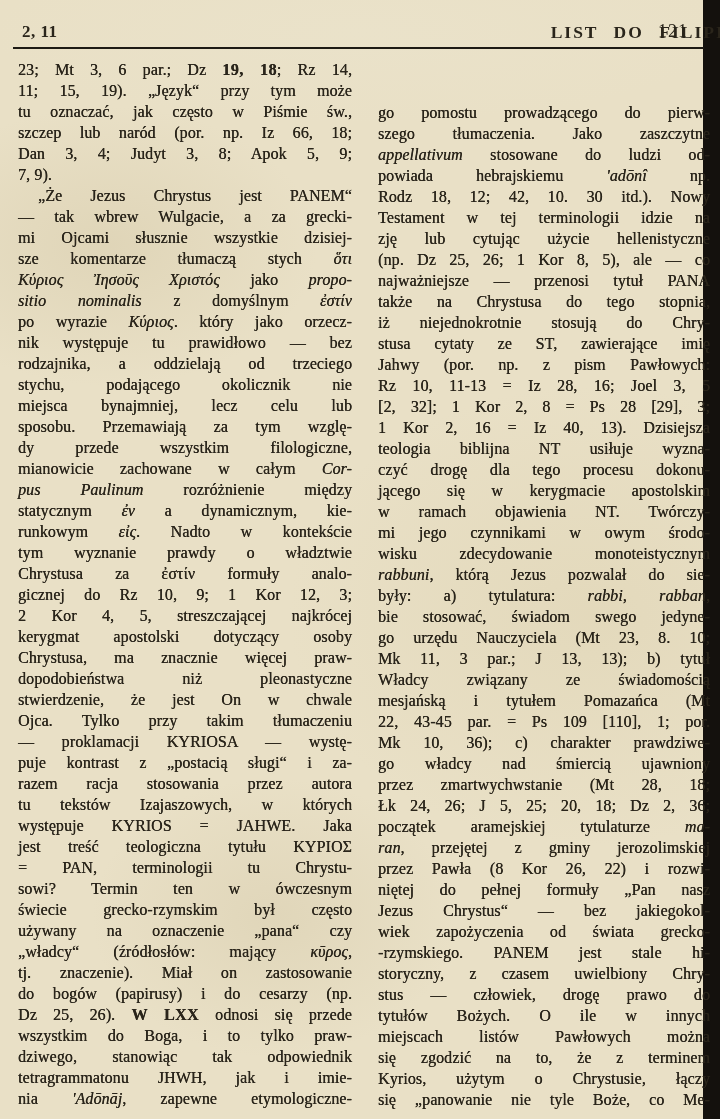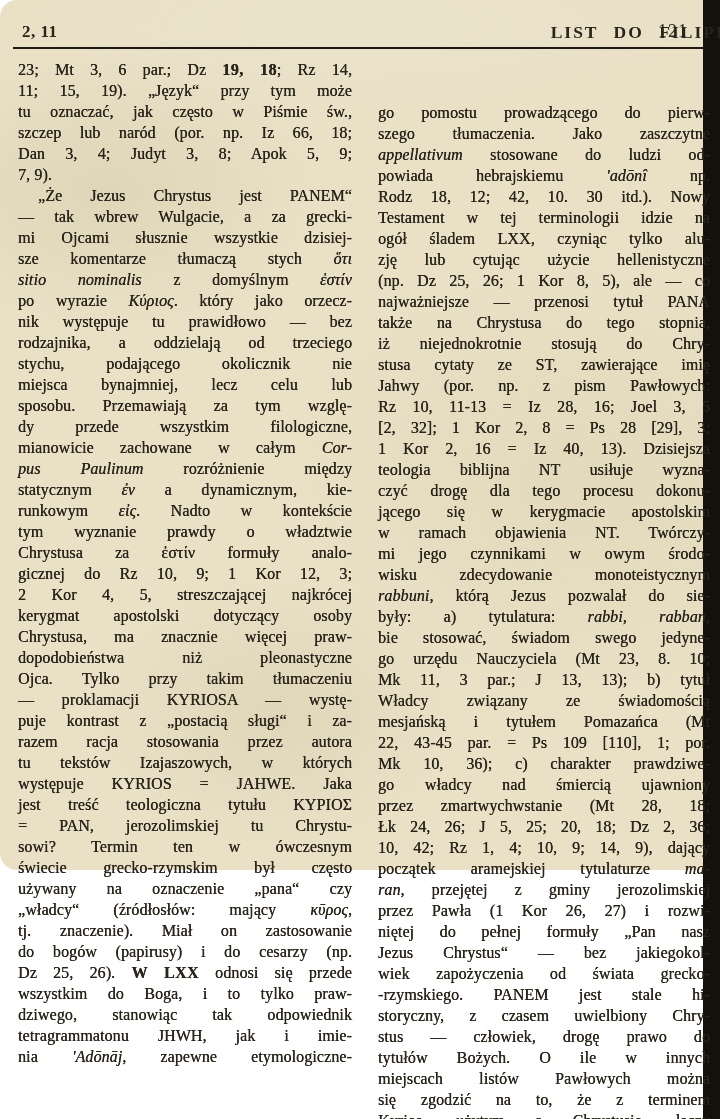--- a/index.html
+++ b/index.html
@@ -2,28 +2,27 @@
 <html><head>
 <meta charset="utf-8">
 <style>
   html,body{margin:0;padding:0;}
   body{
     width:720px;height:1119px;overflow:hidden;
     font-family:"Liberation Serif","DejaVu Serif",serif;
     color:#2a251b;
   }
   .page{
-    position:relative;width:720px;height:870px;
+    position:relative;width:720px;height:1119px;
     background:
       radial-gradient(ellipse 300px 200px at 15% 22%, rgba(198,184,146,0.28), transparent 70%),
       radial-gradient(ellipse 420px 320px at 82% 55%, rgba(213,200,162,0.30), transparent 72%),
       radial-gradient(ellipse 260px 200px at 38% 82%, rgba(192,178,140,0.22), transparent 70%),
       radial-gradient(ellipse 500px 120px at 50% 3%, rgba(235,228,205,0.5), transparent 75%),
       #e9e0c6;
-    border-radius: 17px;
   }
   .black-edge{position:absolute;top:0;right:0;width:17px;height:1119px;background:#14110d;}
   .hdr-left{position:absolute;top:22px;left:22px;font-size:17px;font-weight:700;letter-spacing:0.5px;}
   .hdr-title{position:absolute;top:22px;left:0;width:706px;text-align:right;font-size:17.5px;font-weight:700;letter-spacing:2px;word-spacing:9px;padding-left:48px;}
   .hdr-page{position:absolute;top:21px;right:32px;font-size:18px;letter-spacing:1px;}
   .rule{position:absolute;top:47px;left:13px;width:691px;height:2px;background:#1d1a14;}
   .columns{position:absolute;top:59px;left:18px;display:flex;gap:26px;}
   .col{width:334px;}
   .col-right{width:332px;margin-top:43px;}
   .line{
@@ -54,67 +53,68 @@
         <div class="line">23; Mt 3, 6 par.; Dz <b>19, 18</b>; Rz 14,</div>
         <div class="line">11; 15, 19). „Język“ przy tym może</div>
         <div class="line">tu oznaczać, jak często w Piśmie św.,</div>
         <div class="line">szczep lub naród (por. np. Iz 66, 18;</div>
         <div class="line">Dan 3, 4; Judyt 3, 8; Apok 5, 9;</div>
         <div class="line end">7, 9).</div>
         <div class="line indent">„Że Jezus Chrystus jest PANEM“</div>
         <div class="line">— tak wbrew Wulgacie, a za grecki-</div>
         <div class="line">mi Ojcami słusznie wszystkie dzisiej-</div>
         <div class="line">sze komentarze tłumaczą stych <i>ὅτι</i></div>
+        <div class="line"><i>Κύριος Ἰησοῦς Χριστός</i> jako <i>propo-</i></div>
         <div class="line"><i>sitio nominalis</i> z domyślnym <i>ἐστίν</i></div>
         <div class="line">po wyrazie <i>Κύριος</i>. który jako orzecz-</div>
         <div class="line">nik występuje tu prawidłowo — bez</div>
         <div class="line">rodzajnika, a oddzielają od trzeciego</div>
         <div class="line">stychu, podającego okolicznik nie</div>
         <div class="line">miejsca bynajmniej, lecz celu lub</div>
         <div class="line">sposobu. Przemawiają za tym wzglę-</div>
         <div class="line">dy przede wszystkim filologiczne,</div>
         <div class="line">mianowicie zachowane w całym <i>Cor-</i></div>
         <div class="line"><i>pus Paulinum</i> rozróżnienie między</div>
         <div class="line">statycznym <i>ἐν</i> a dynamicznym, kie-</div>
         <div class="line">runkowym <i>εἰς</i>. Nadto w kontekście</div>
         <div class="line">tym wyznanie prawdy o władztwie</div>
         <div class="line">Chrystusa za ἐστίν formuły analo-</div>
         <div class="line">gicznej do Rz 10, 9; 1 Kor 12, 3;</div>
         <div class="line">2 Kor 4, 5, streszczającej najkrócej</div>
         <div class="line">kerygmat apostolski dotyczący osoby</div>
         <div class="line">Chrystusa, ma znacznie więcej praw-</div>
         <div class="line">dopodobieństwa niż pleonastyczne</div>
+        <div class="line">stwierdzenie, że jest On w chwale</div>
         <div class="line">Ojca. Tylko przy takim tłumaczeniu</div>
         <div class="line">— proklamacji KYRIOSA — wystę-</div>
         <div class="line">puje kontrast z „postacią sługi“ i za-</div>
         <div class="line">razem racja stosowania przez autora</div>
         <div class="line">tu tekstów Izajaszowych, w których</div>
         <div class="line">występuje KYRIOS = JAHWE. Jaka</div>
         <div class="line">jest treść teologiczna tytułu ΚΥΡΙΟΣ</div>
-        <div class="line">= PAN, jerozolimskiej tu Chrystu-</div>
+        <div class="line">= PAN, terminologii tu Chrystu-</div>
         <div class="line">sowi? Termin ten w ówczesnym</div>
         <div class="line">świecie grecko-rzymskim był często</div>
         <div class="line">używany na oznaczenie „pana“ czy</div>
         <div class="line">„władcy“ (źródłosłów: mający <i>κῦρος</i>,</div>
         <div class="line">tj. znaczenie). Miał on zastosowanie</div>
         <div class="line">do bogów (papirusy) i do cesarzy (np.</div>
         <div class="line">Dz 25, 26). <b>W LXX</b> odnosi się przede</div>
         <div class="line">wszystkim do Boga, i to tylko praw-</div>
         <div class="line">dziwego, stanowiąc tak odpowiednik</div>
         <div class="line">tetragrammatonu JHWH, jak i imie-</div>
         <div class="line">nia <i>'Adōnāj</i>, zapewne etymologiczne-</div>
       </div>
     <div class="col col-right" id="col-right">
         <div class="line">go pomostu prowadzącego do pierw-</div>
         <div class="line">szego tłumaczenia. Jako zaszczytne</div>
         <div class="line"><i>appellativum</i> stosowane do ludzi od-</div>
         <div class="line">powiada hebrajskiemu <i>'adōnî</i> np.</div>
         <div class="line">Rodz 18, 12; 42, 10. 30 itd.). Nowy</div>
         <div class="line">Testament w tej terminologii idzie na</div>
-        <div class="line">ogół śladem LXX, czyniąc tylko alu-</div>
         <div class="line">zję lub cytując użycie hellenistyczne</div>
         <div class="line">(np. Dz 25, 26; 1 Kor 8, 5), ale — co</div>
         <div class="line">najważniejsze — przenosi tytuł PANA</div>
         <div class="line">także na Chrystusa do tego stopnia,</div>
         <div class="line">iż niejednokrotnie stosują do Chry-</div>
         <div class="line">stusa cytaty ze ST, zawierające imię</div>
         <div class="line">Jahwy (por. np. z pism Pawłowych:</div>
         <div class="line">Rz 10, 11-13 = Iz 28, 16; Joel 3, 5</div>
         <div class="line">[2, 32]; 1 Kor 2, 8 = Ps 28 [29], 3;</div>
         <div class="line">1 Kor 2, 16 = Iz 40, 13). Dzisiejsza</div>
@@ -129,24 +129,23 @@
         <div class="line">bie stosować, świadom swego jedyne-</div>
         <div class="line">go urzędu Nauczyciela (Mt 23, 8. 10;</div>
         <div class="line">Mk 11, 3 par.; J 13, 13); b) tytuł</div>
         <div class="line">Władcy związany ze świadomością</div>
         <div class="line">mesjańską i tytułem Pomazańca (Mt</div>
         <div class="line">22, 43-45 par. = Ps 109 [110], 1; por.</div>
         <div class="line">Mk 10, 36); c) charakter prawdziwe-</div>
         <div class="line">go władcy nad śmiercią ujawniony</div>
         <div class="line">przez zmartwychwstanie (Mt 28, 18;</div>
         <div class="line">Łk 24, 26; J 5, 25; 20, 18; Dz 2, 36;</div>
-        <div class="line">10, 42; Rz 1, 4; 10, 9; 14, 9), dający</div>
         <div class="line">początek aramejskiej tytulaturze <i>ma-</i></div>
         <div class="line"><i>ran</i>, przejętej z gminy jerozolimskiej</div>
-        <div class="line">przez Pawła (1 Kor 26, 27) i rozwi-</div>
+        <div class="line">przez Pawła (8 Kor 26, 22) i rozwi-</div>
         <div class="line">niętej do pełnej formuły „Pan nasz</div>
         <div class="line">Jezus Chrystus“ — bez jakiegokol-</div>
         <div class="line">wiek zapożyczenia od świata grecko-</div>
         <div class="line">-rzymskiego. PANEM jest stale hi-</div>
         <div class="line">storyczny, z czasem uwielbiony Chry-</div>
         <div class="line">stus — człowiek, drogę prawo do</div>
         <div class="line">tytułów Bożych. O ile w innych</div>
         <div class="line">miejscach listów Pawłowych można</div>
         <div class="line">się zgodzić na to, że z terminem</div>
         <div class="line">Kyrios, użytym o Chrystusie, łączy</div>

